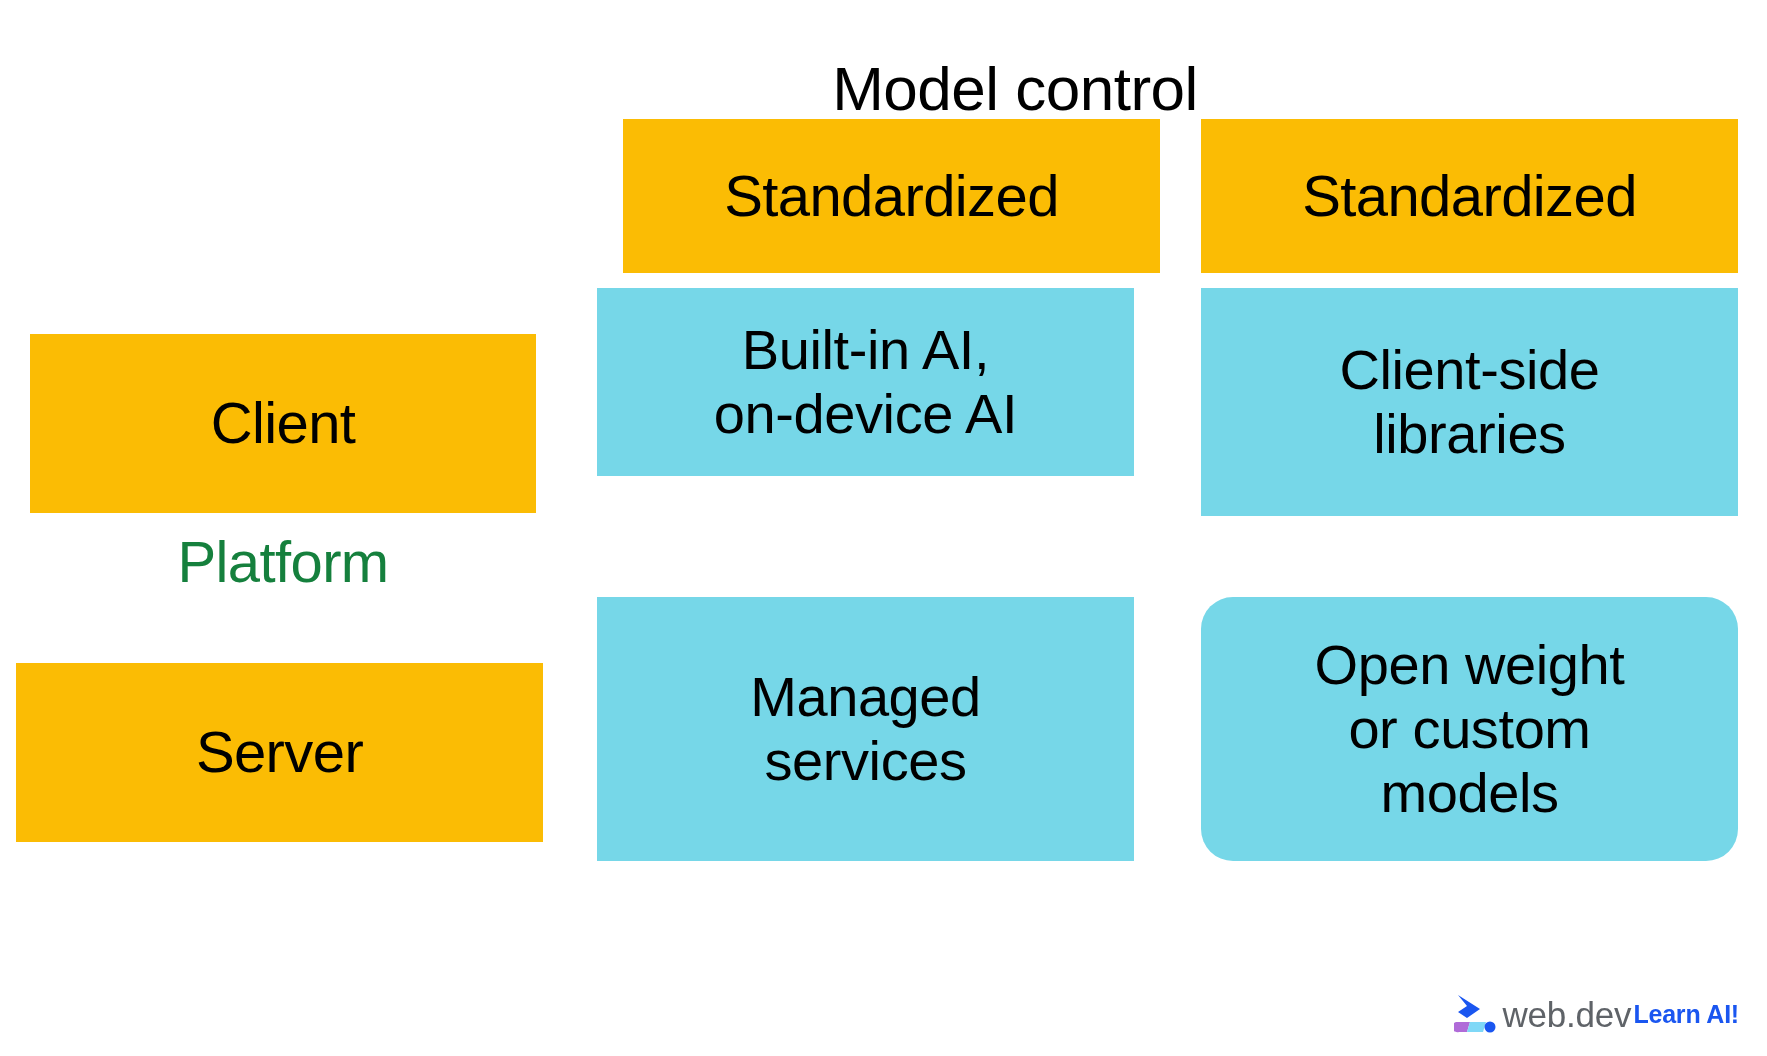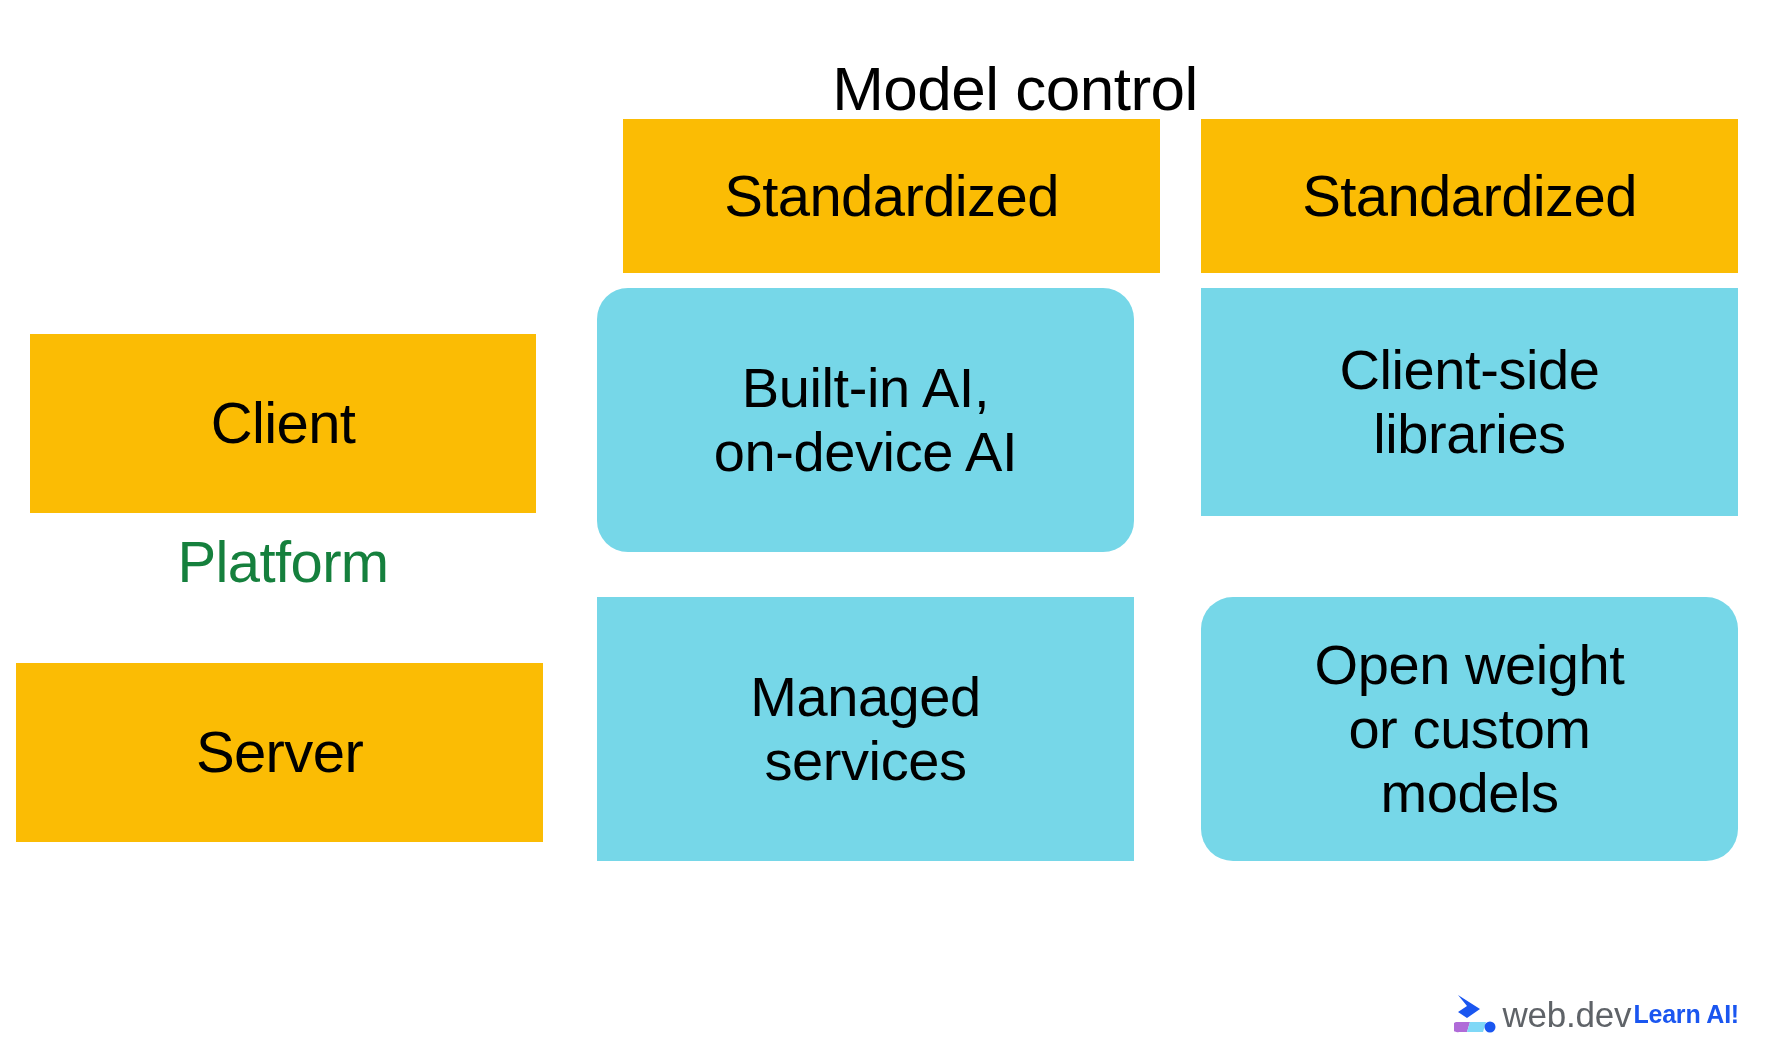--- a/index.html
+++ b/index.html
@@ -83,21 +83,21 @@
     width: 506px;
     text-align: center;
     font-size: 58px;
     letter-spacing: -0.6px;
     line-height: 1.1;
     color: #15803d;
   }
 
   
   #cell-client-standardized {
-    left: 597px;  top: 288px;  width: 537px;  height: 264px; border-radius: 31px;
+    left: 597px;  top: 288px;  width: 537px;  height: 188px;
   }
   #cell-client-customizable {
     left: 1201px; top: 288px;  width: 537px;  height: 228px;
   }
   #cell-server-standardized {
     left: 597px;  top: 597px;  width: 537px;  height: 264px;
   }
   #cell-server-customizable {
     left: 1201px; top: 597px;  width: 537px;  height: 264px; border-radius: 32px;
   }

